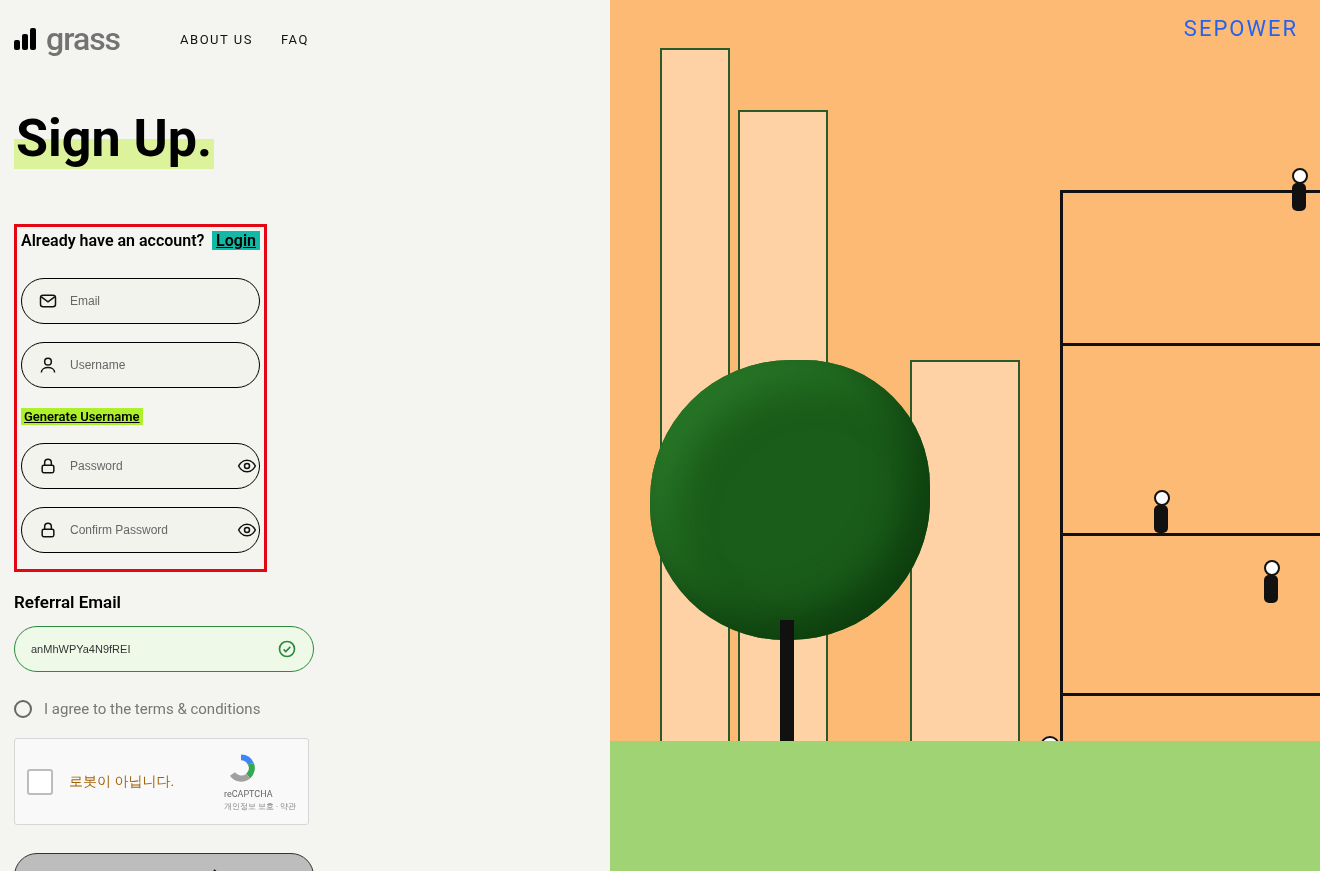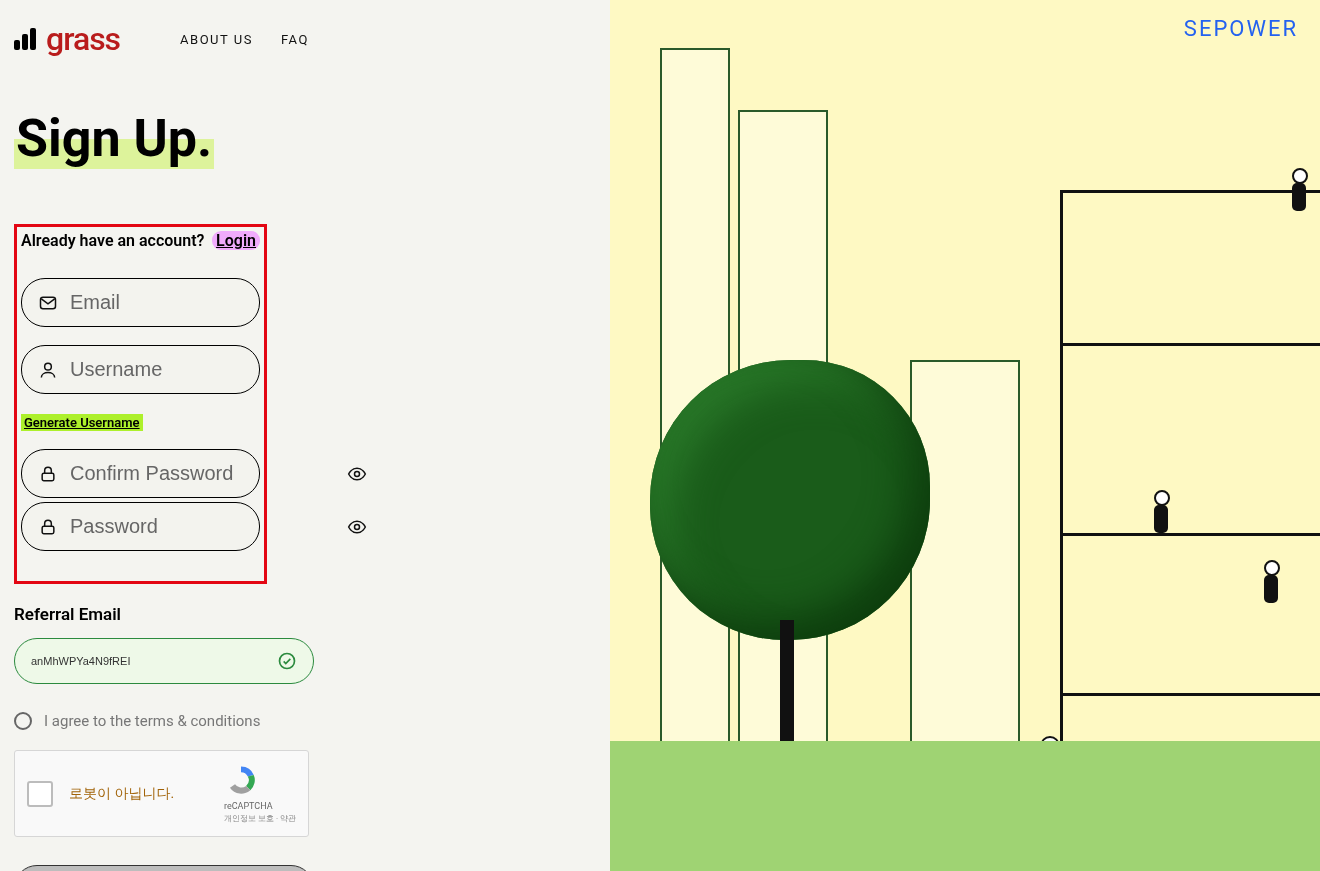--- a/index.html
+++ b/index.html
@@ -12,21 +12,21 @@
   position: relative;
 }
 .container { display: flex; width: 100%; height: 100%; }
 .left-panel {
   width: 610px;
   padding: 20px 14px;
   background: #f4f4f0;
 }
 .right-panel {
   flex: 1;
-  background: #fef9c3;
+  background: #fdba74;
   position: relative;
   overflow: hidden;
 }
 .header {
   display: flex;
   align-items: center;
   gap: 60px;
   margin-bottom: 50px;
 }
 .logo {
@@ -46,21 +46,21 @@
   background: #000;
   border-radius: 2px;
 }
 .logo-icon span:nth-child(1){height:10px;}
 .logo-icon span:nth-child(2){height:16px;}
 .logo-icon span:nth-child(3){height:22px;}
 .logo-text {
   font-size: 32px;
   font-weight: 500;
   letter-spacing: -1px;
-  color: #b91c1c;
+  color: #737373;
 }
 .nav { display: flex; gap: 28px; }
 .nav a {
   font-size: 13px;
   letter-spacing: 1.5px;
   color: #111;
   text-decoration: none;
 }
 .title {
   font-size: 52px;
@@ -81,43 +81,42 @@
 }
 .already {
   display: flex;
   justify-content: space-between;
   align-items: center;
   font-size: 16px;
   font-weight: 600;
   margin-bottom: 28px;
 }
 .login-link {
-  background: #f0abfc;
+  background: #14b8a6;
   padding: 0 4px;
   text-decoration: underline;
   color: #000;
   font-weight: 600;
-  border-radius: 9px;
 }
 .input-wrap {
   display: flex;
   align-items: center;
   border: 1.5px solid #000;
   border-radius: 24px;
   padding: 12px 16px;
   margin-bottom: 18px;
   background: #f3f3ee;
   gap: 12px;
 }
 .input-wrap input {
   border: none;
   background: transparent;
   outline: none;
   flex: 1;
-  font-size: 20px;
+  font-size: 12px;
   color: #333;
 }
 .input-wrap input::placeholder { color: #666; }
 .generate {
   background: #adf02b;
   text-decoration: underline;
   color: #000;
   font-size: 13px;
   font-weight: 600;
   padding: 1px 3px;
@@ -327,38 +326,38 @@
       <div class="input-wrap">
         <svg class="icon-svg" viewBox="0 0 24 24" fill="none" stroke="#111" stroke-width="1.8">
             <circle cx="12" cy="8" r="4"></circle>
             <path d="M4 21c0-4 4-6 8-6s8 2 8 6"></path>
           </svg>
         <input type="text" placeholder="Username" style="">
       </div>
 
       <a href="#" class="generate">Generate Username</a>
 
+      <div class="input-wrap">
+        <svg class="icon-svg" viewBox="0 0 24 24" fill="none" stroke="#111" stroke-width="1.8">
+            <rect x="5" y="11" width="14" height="9" rx="2"></rect>
+            <path d="M8 11V8a4 4 0 0 1 8 0v3"></path>
+          </svg>
+        <input type="password" placeholder="Password" style="">
+        <svg class="eye-icon" viewBox="0 0 24 24" fill="none" stroke="#111" stroke-width="1.8">
+            <path d="M2 12s3.5-7 10-7 10 7 10 7-3.5 7-10 7S2 12 2 12z"></path>
+            <circle cx="12" cy="12" r="3"></circle>
+          </svg>
+      </div>
+
       <div class="input-wrap" style="margin-bottom:4px;">
         <svg class="icon-svg" viewBox="0 0 24 24" fill="none" stroke="#111" stroke-width="1.8">
             <rect x="5" y="11" width="14" height="9" rx="2"></rect>
             <path d="M8 11V8a4 4 0 0 1 8 0v3"></path>
           </svg>
         <input type="password" placeholder="Confirm Password" style="">
-        <svg class="eye-icon" viewBox="0 0 24 24" fill="none" stroke="#111" stroke-width="1.8">
-            <path d="M2 12s3.5-7 10-7 10 7 10 7-3.5 7-10 7S2 12 2 12z"></path>
-            <circle cx="12" cy="12" r="3"></circle>
-          </svg>
-      </div>
-
-      <div class="input-wrap">
-        <svg class="icon-svg" viewBox="0 0 24 24" fill="none" stroke="#111" stroke-width="1.8">
-            <rect x="5" y="11" width="14" height="9" rx="2"></rect>
-            <path d="M8 11V8a4 4 0 0 1 8 0v3"></path>
-          </svg>
-        <input type="password" placeholder="Password" style="">
         <svg class="eye-icon" viewBox="0 0 24 24" fill="none" stroke="#111" stroke-width="1.8">
             <path d="M2 12s3.5-7 10-7 10 7 10 7-3.5 7-10 7S2 12 2 12z"></path>
             <circle cx="12" cy="12" r="3"></circle>
           </svg>
       </div>
     </div>
 
     <div class="referral-label">Referral Email</div>
     <div class="referral-wrap">
       <input type="text" value="anMhWPYa4N9fREI" style="">

